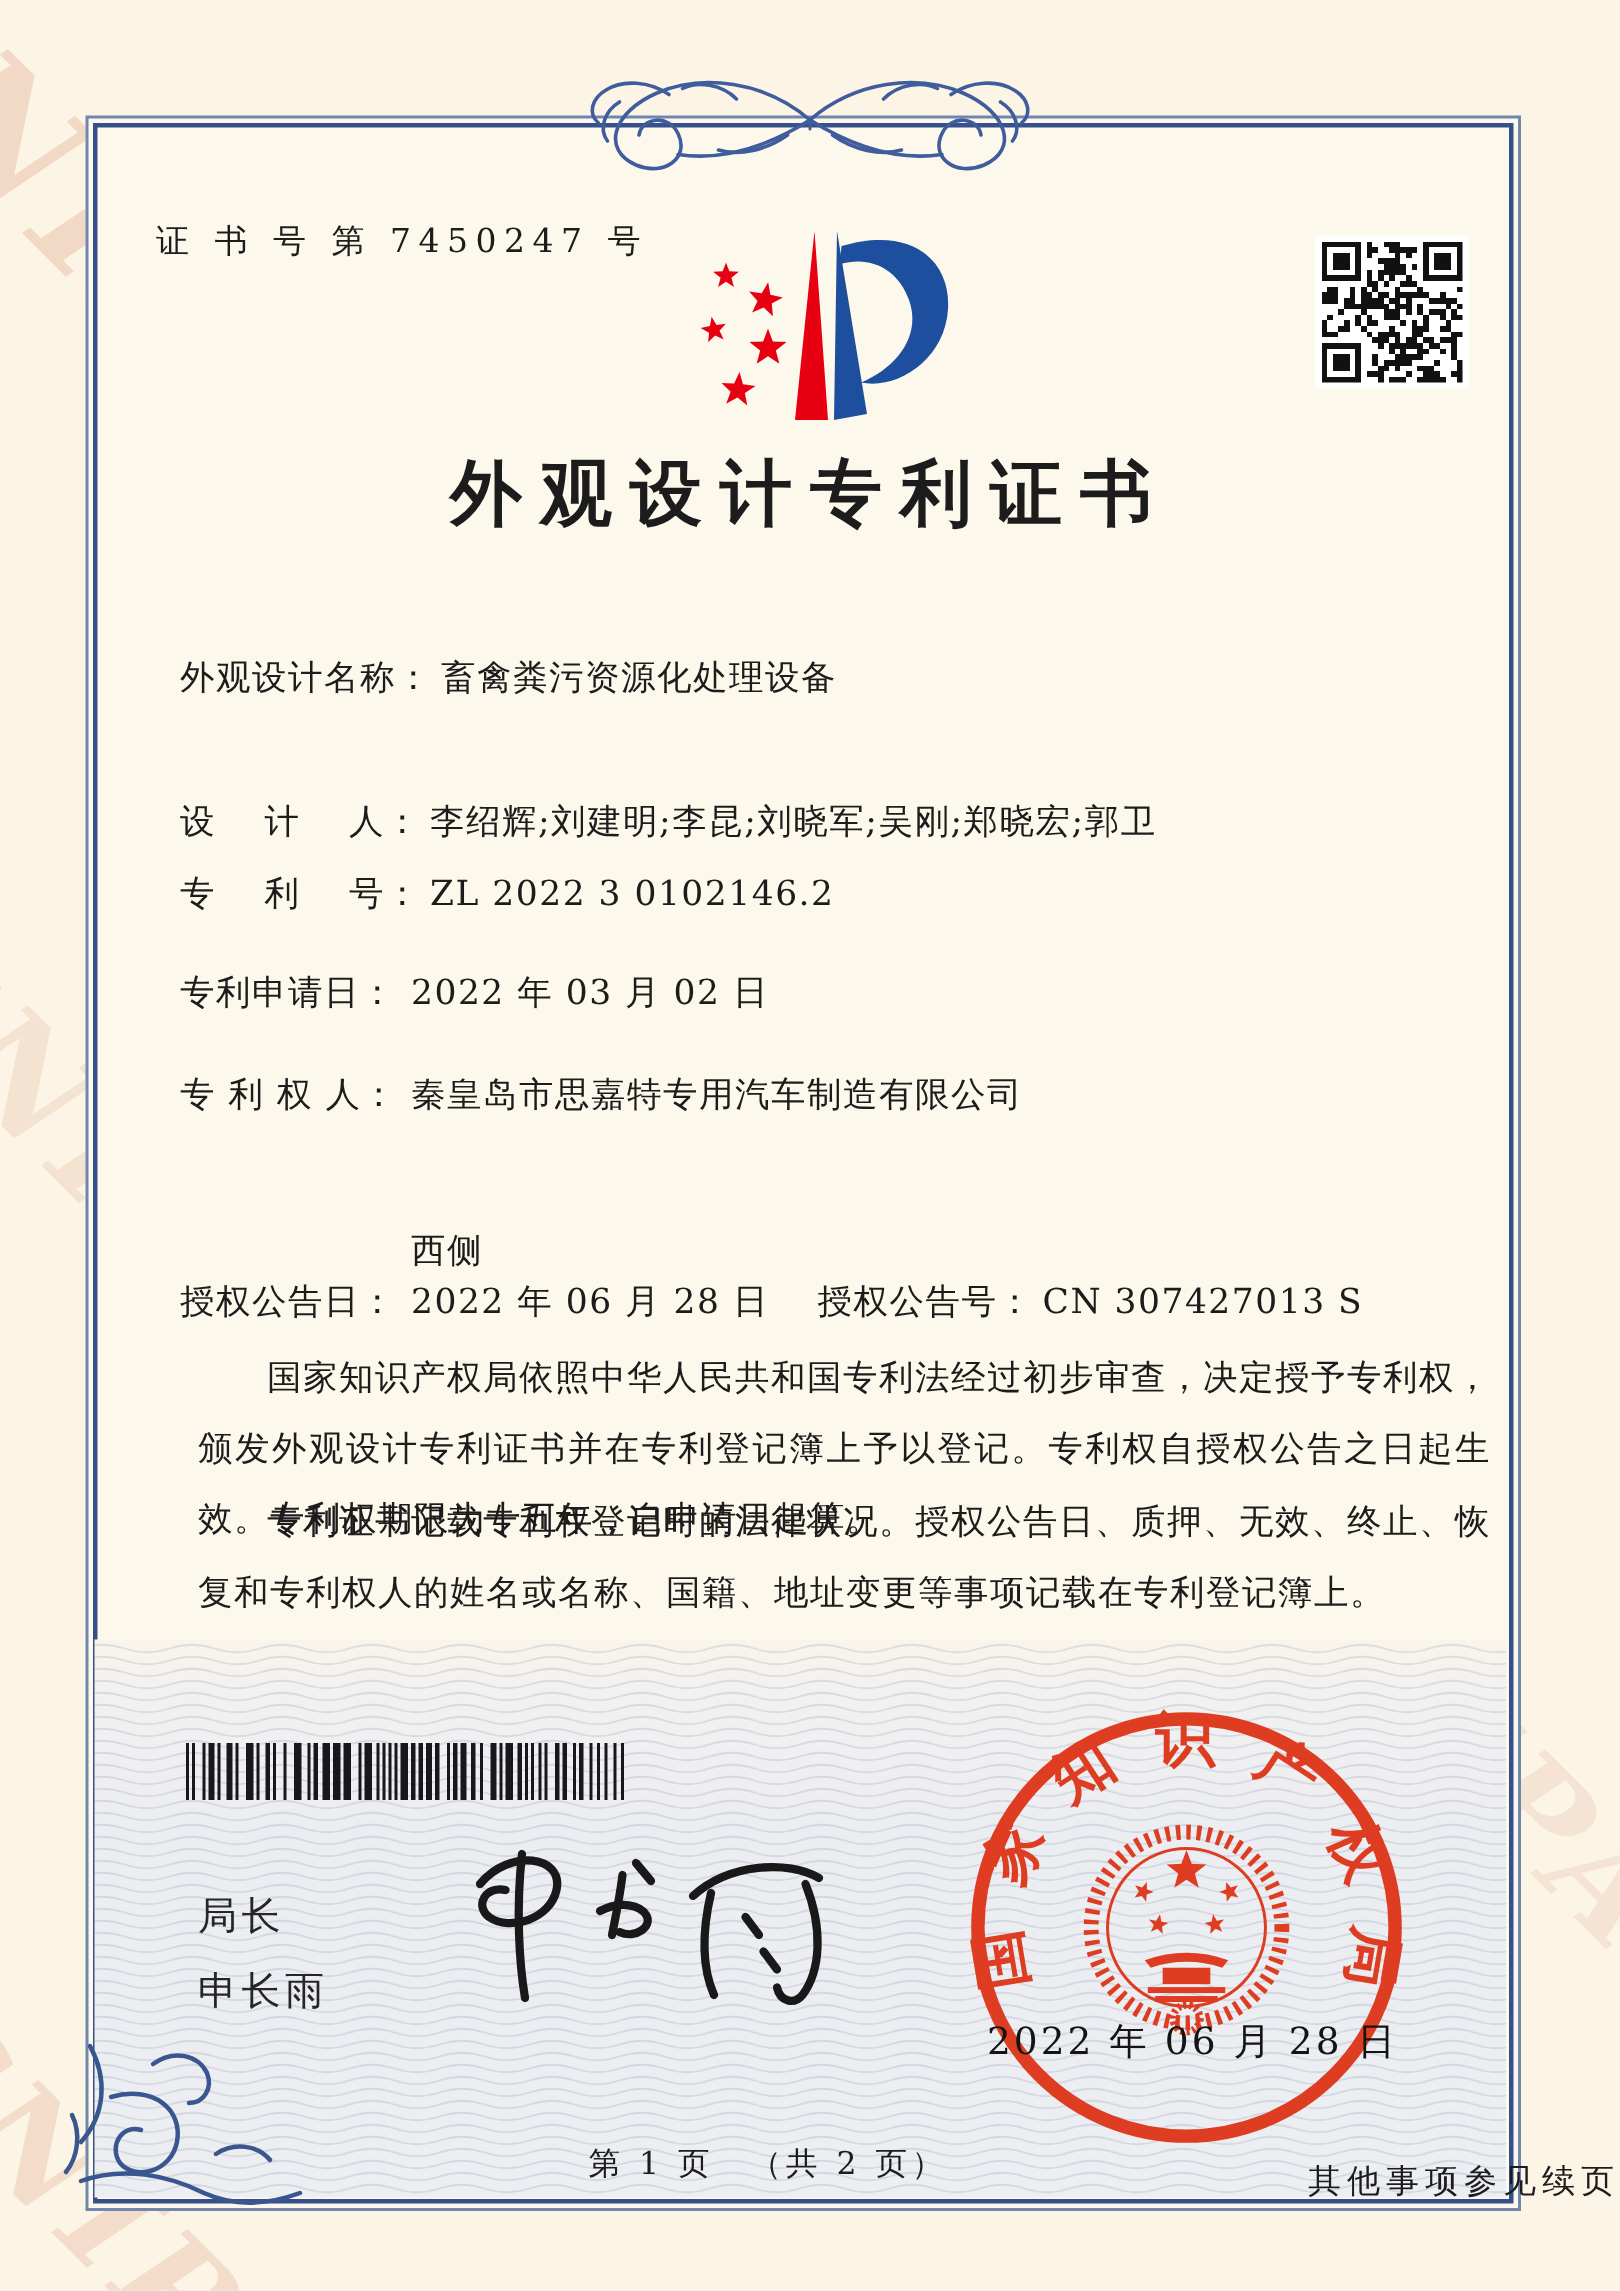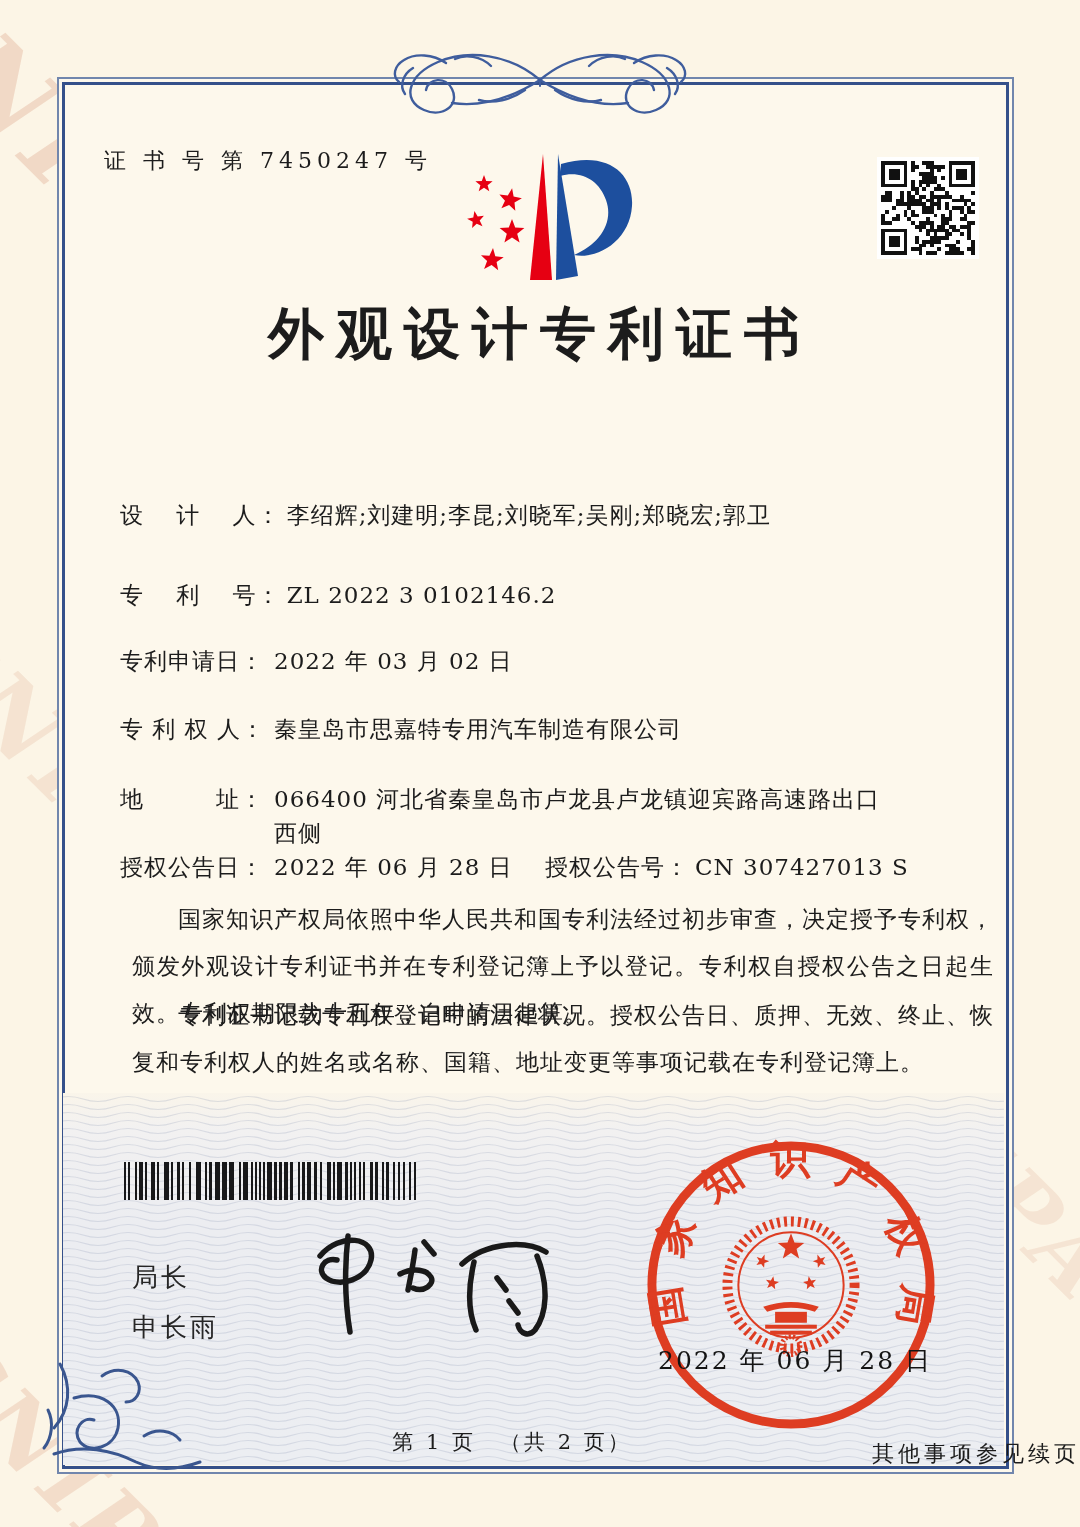--- a/index.html
+++ b/index.html
@@ -25,21 +25,21 @@
   
   .waves-band{
     position:absolute; left:63px; top:1093px; width:941px; height:372px; z-index:3;
     background:linear-gradient(180deg,#faf5ea 0%,#f2f1f1 10%,#ecedf1 35%,#eceef2 100%);
     overflow:hidden;
   }
   .content{position:absolute; inset:0; z-index:5;}
   .cert-no{position:absolute; left:104px; top:146px; font-size:22px; letter-spacing:5px;}
   .title{
     position:absolute; left:0; top:297px; width:1080px; text-align:center;
-    font-size:56px; font-weight:bold; letter-spacing:12px;
+    font-size:48px; font-weight:bold; letter-spacing:12px;
   }
   .row{position:absolute; left:120px; font-size:23px; letter-spacing:1px; white-space:nowrap;}
   .row .lab{display:inline-block; min-width:148px;}
   .row .val{margin-left:6px;}
   .para{
     position:absolute; left:112px; width:862px; font-size:23px; line-height:47px;
     text-align:justify; text-indent:2em; letter-spacing:1px;margin-left:20px;
   }
   .sig-title{position:absolute; left:132px; font-size:26px; font-family:"DejaVu Sans","Liberation Sans",sans-serif; color:#262626; letter-spacing:3px; z-index:6;}
   .seal-date{
@@ -391,34 +391,34 @@
           <rect x="19" y="1" width="5" height="5" fill="#fff"></rect>
           <rect x="20" y="2" width="3" height="3"></rect>
           <rect x="0" y="18" width="7" height="7"></rect>
           <rect x="1" y="19" width="5" height="5" fill="#fff"></rect>
           <rect x="2" y="20" width="3" height="3"></rect>
         </g>
       </svg>
 
     <div class="title">外观设计专利证书</div>
 
-    <div class="row" style="top:500px">
+    <div class="row" style="top:436px">
+      <span class="lab">外观设计名称：</span><span class="val">畜禽粪污资源化处理设备</span>
+    </div>
+    <div class="row" style="top:532px">
       <span class="lab">设　 计　 人：</span><span class="val">李绍辉;刘建明;李昆;刘晓军;吴刚;郑晓宏;郭卫</span>
     </div>
     <div class="row" style="top:580px">
       <span class="lab">专　 利　 号：</span><span class="val">ZL 2022 3 0102146.2</span>
     </div>
     <div class="row" style="top:646px">
       <span class="lab">专利申请日：</span><span class="val">2022 年 03 月 02 日</span>
     </div>
     <div class="row" style="top:714px">
       <span class="lab">专 利 权 人：</span><span class="val">秦皇岛市思嘉特专用汽车制造有限公司</span>
-    </div>
-    <div class="row" style="top:784px">
-      <span class="lab">地　　　址：</span><span class="val">066400  河北省秦皇岛市卢龙县卢龙镇迎宾路高速路出口</span>
     </div>
     <div class="row" style="top:818px; left:274px">
       <span>西侧</span>
     </div>
     <div class="row" style="top:852px">
       <span class="lab">授权公告日：</span><span class="val">2022 年 06 月 28 日</span>
     </div>
     <div class="row" style="top:852px; left:545px">
       <span>授权公告号：</span><span class="val">CN 307427013 S</span>
     </div>

